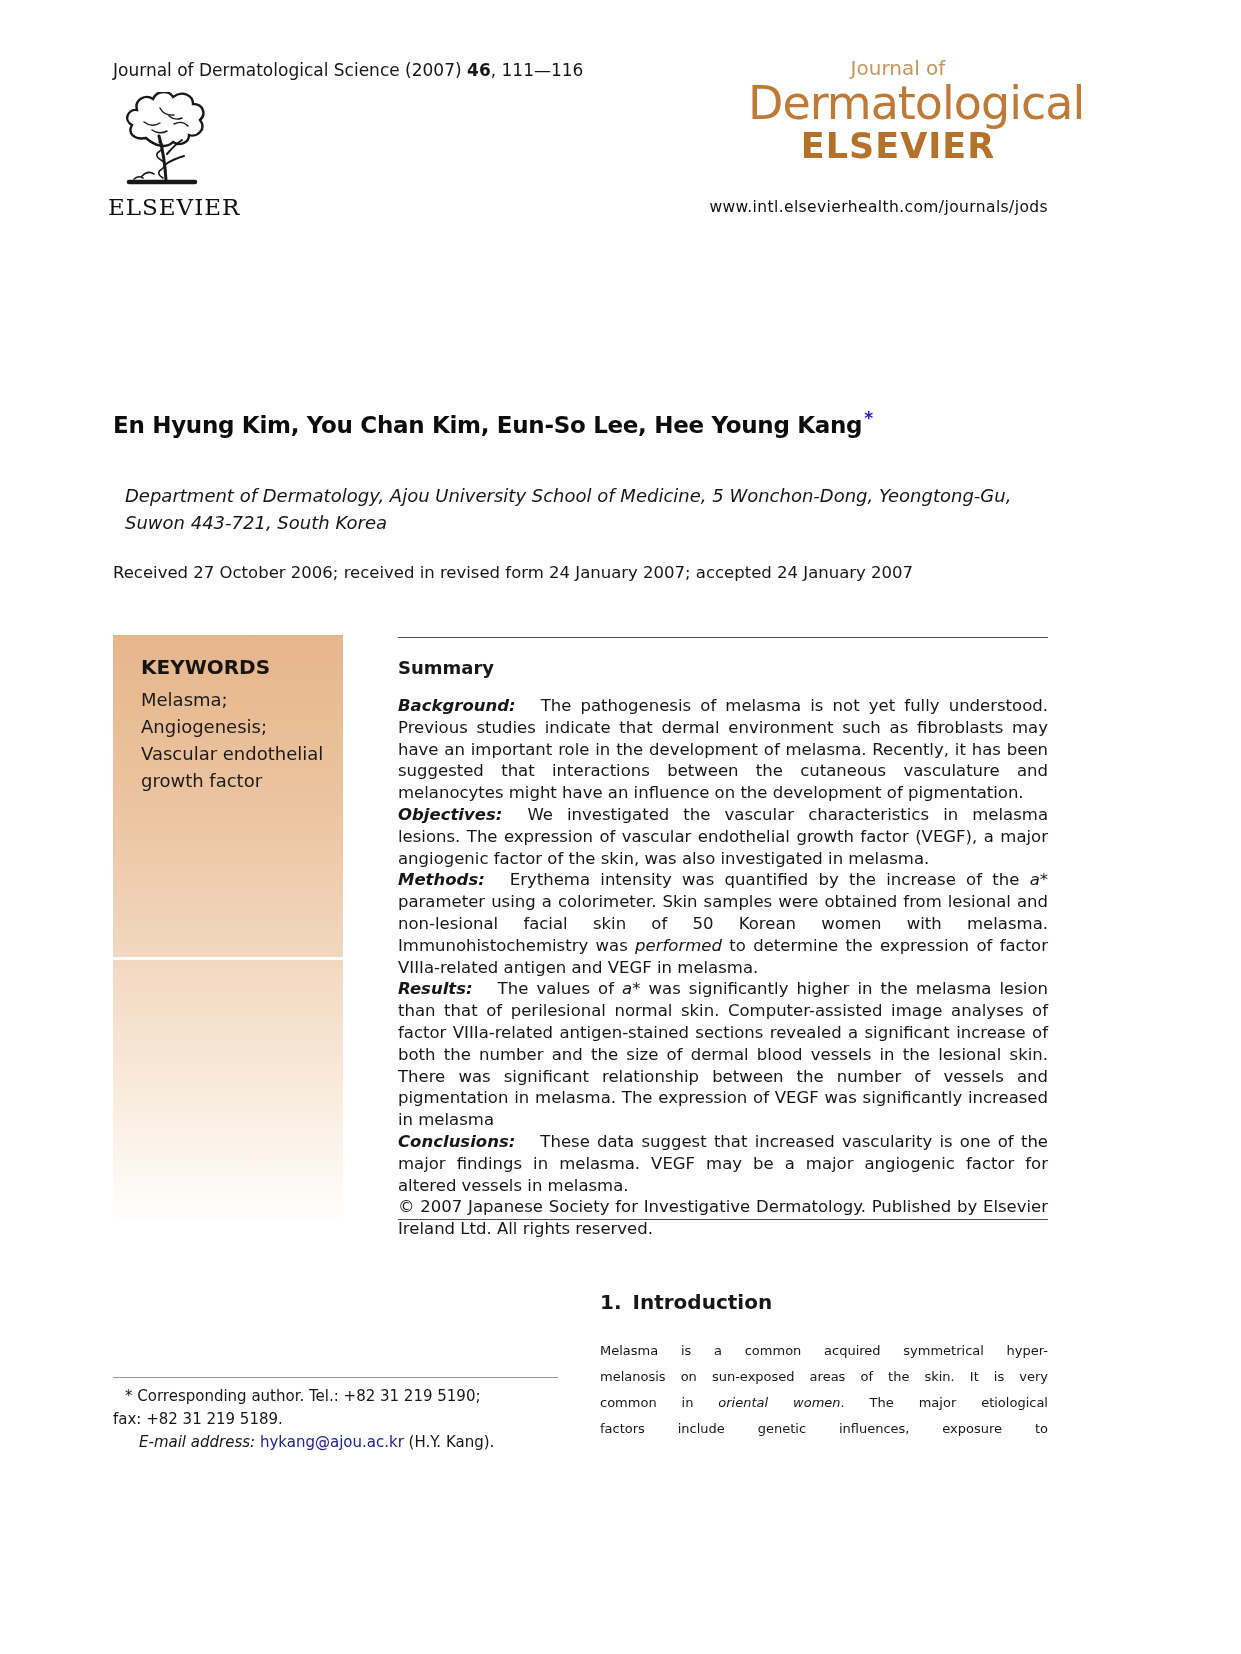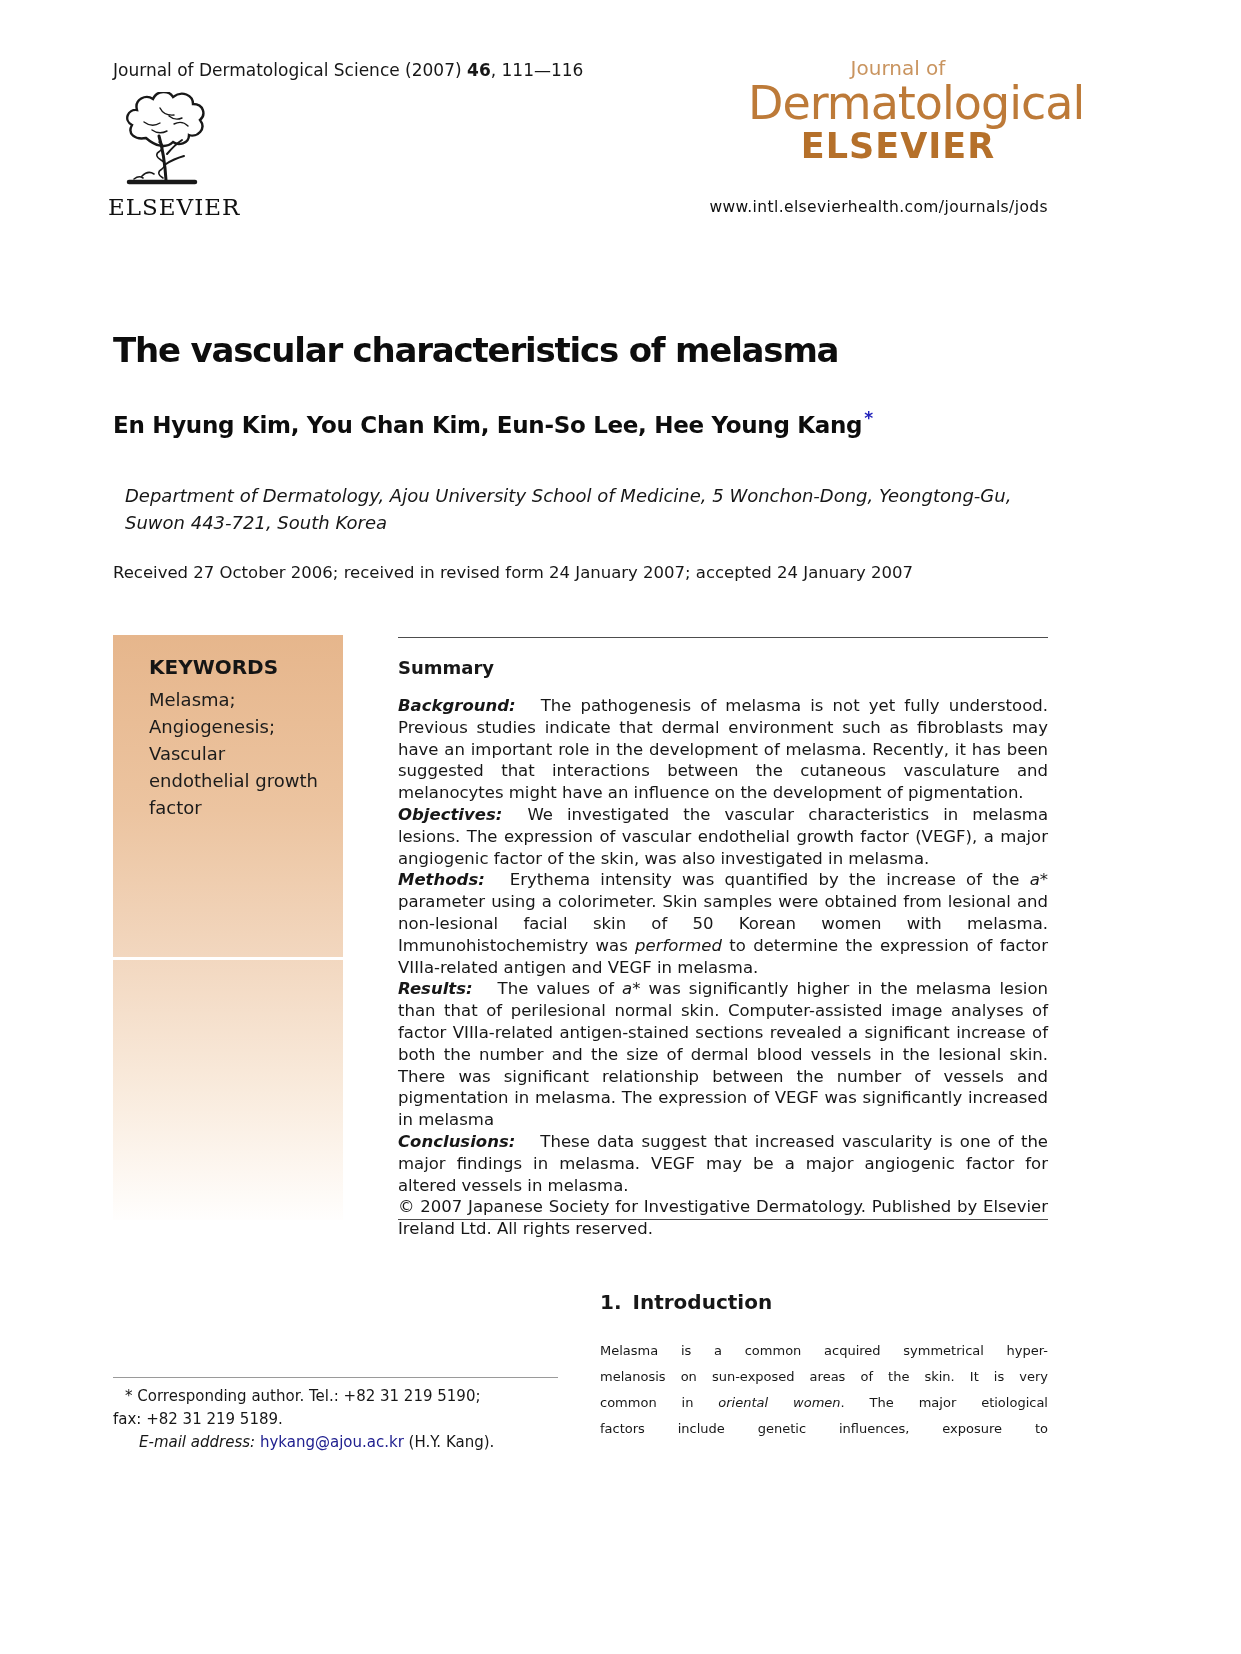--- a/index.html
+++ b/index.html
@@ -29,21 +29,21 @@
   .authors .mark{color:#2424bb;font-size:17px;vertical-align:super;margin-left:2px;}
   .affiliation{position:absolute;left:125px;top:482px;width:900px;font-size:18px;
                font-style:italic;line-height:27px;}
   .received{position:absolute;left:113px;top:563px;font-size:16.5px;}
 
   
   .kw-box{position:absolute;left:113px;top:635px;width:230px;height:585px;
           background:linear-gradient(180deg,#e6b68c 0%,#ecc4a0 30%,#f2d7bf 55%,
                       #f9ebdd 78%,#fdf7f1 92%,#fffefd 100%);}
   .kw-gap{position:absolute;left:0;top:322px;width:100%;height:3px;background:#ffffff;}
-  .kw-inner{padding:20px 14px 0 36px;}
+  .kw-inner{padding:20px 14px 0 28px;}
   .kw-head{font-size:20px;font-weight:bold;margin-bottom:7px;color:#151515;}
   .kw-item{font-size:18px;line-height:27px;color:#1b1b1b;}
 
   
   .sum-rule-top{position:absolute;left:398px;top:637px;width:650px;border-top:1.5px solid #4d4d4d;}
   .sum-rule-bottom{position:absolute;left:398px;top:1219px;width:650px;border-top:1.5px solid #4d4d4d;}
   .summary{position:absolute;left:398px;top:657px;width:650px;}
   .sum-head{font-size:18px;font-weight:bold;margin:0 0 17px 0;}
   .sec{margin:0;font-size:16.5px;line-height:21.8px;text-align:justify;}
   .lbl{font-weight:bold;font-style:italic;margin-right:25px;}
@@ -86,21 +86,20 @@
     <div class="elsevier-name">ELSEVIER</div>
   </div>
 
   <div class="jds-logo">
     <div class="jds-line1">Journal of</div>
     <div class="jds-line2">Dermatological</div>
     <div class="jds-line3">ELSEVIER</div>
   </div>
   <div class="website">www.intl.elsevierhealth.com/journals/jods</div>
 
-  <div class="title">The vascular characteristics of melasma</div>
   <div class="authors"><span>En Hyung Kim, You Chan Kim, Eun-So Lee, Hee Young Kang</span><span class="mark">*</span></div>
   <div class="affiliation">Department of Dermatology, Ajou University School of Medicine, 5 Wonchon-Dong, Yeongtong-Gu, Suwon 443-721, South Korea</div>
   <div class="received">Received 27 October 2006; received in revised form 24 January 2007; accepted 24 January 2007</div>
 
   <div class="kw-box">
     <div class="kw-gap"></div>
     <div class="kw-inner">
       <div class="kw-head">KEYWORDS</div>
       <div class="kw-item">Melasma;</div>
       <div class="kw-item">Angiogenesis;</div>

